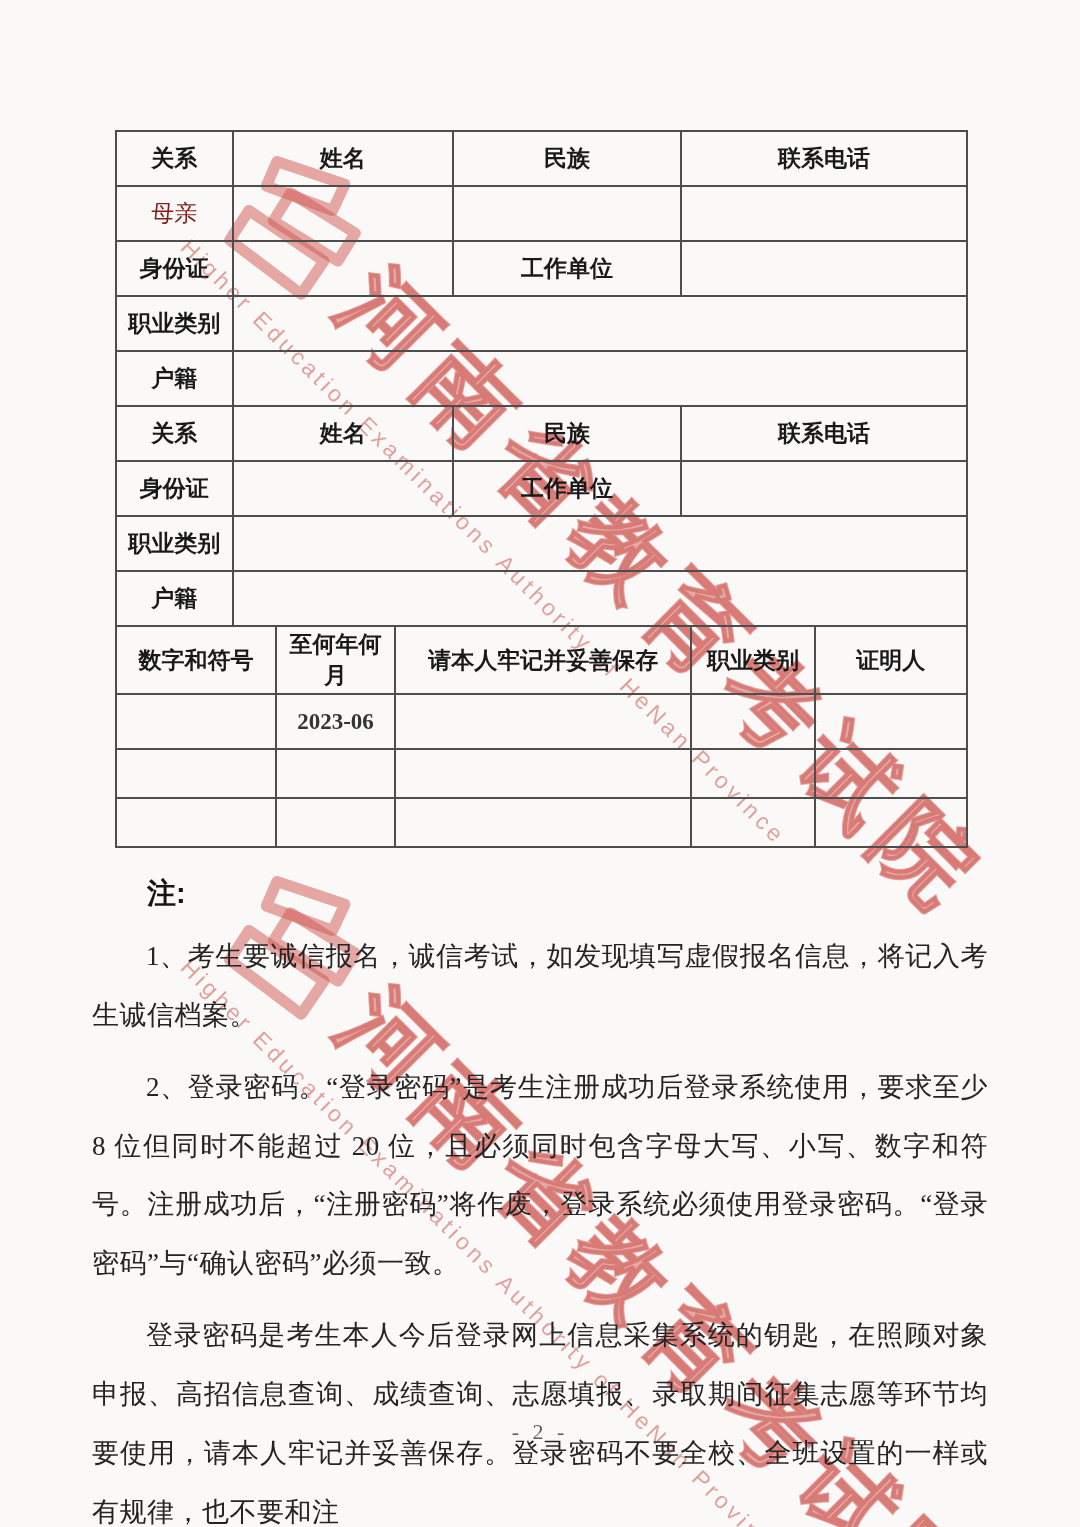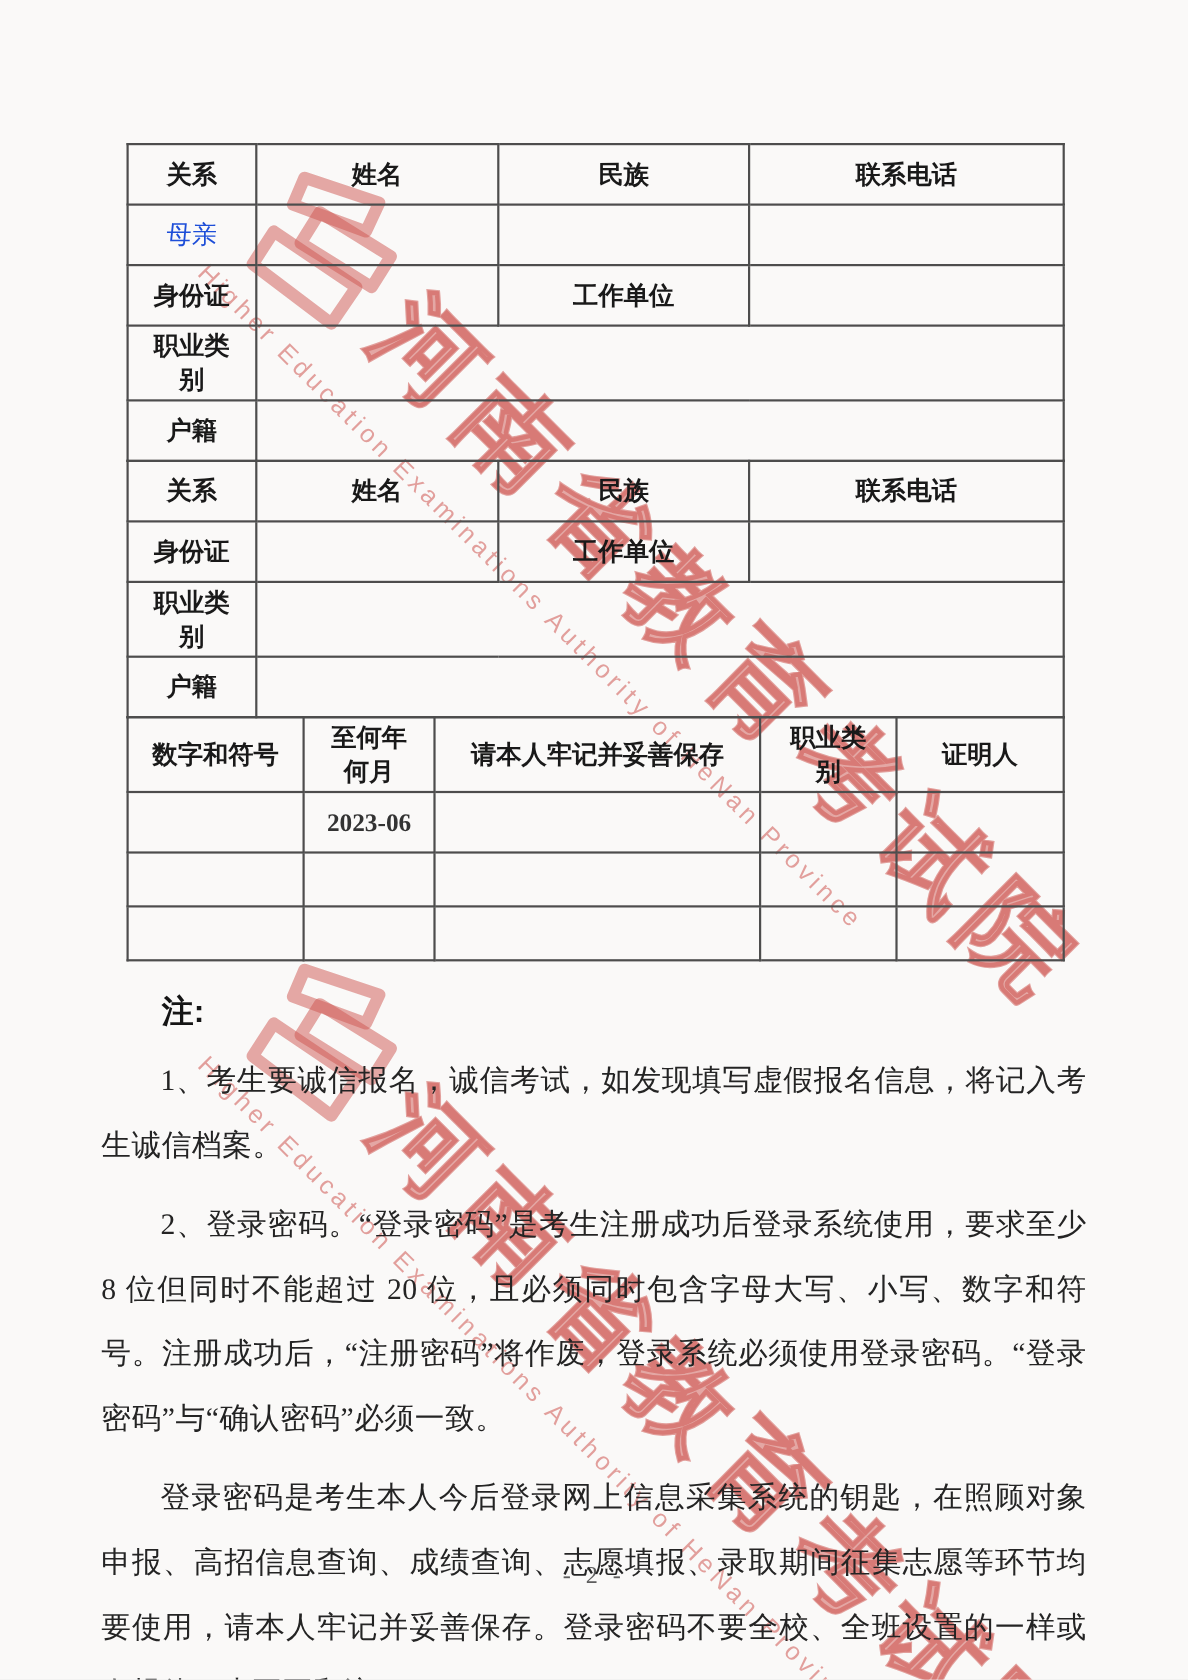--- a/index.html
+++ b/index.html
@@ -47,30 +47,30 @@
   table.grid{
     width:100%;
     border-collapse:collapse;
     table-layout:fixed;
   }
   table.grid + table.grid{margin-top:-2px;}
   table.grid td{
     border:2px solid #4d4d4d;
     text-align:center;
     vertical-align:middle;
-    padding:2px 16px;
+    padding:2px 4px;
     font-size:23px;
     overflow:hidden;
   }
   .t12 td{height:49px;}
   .t3 .hrow td{height:45px;}
   .t3 .r1 td{height:49px;font-weight:bold;}
   .t3 .r2 td,.t3 .r3 td{height:43px;}
   td.lbl{font-weight:700;color:#191919;font-family:"Liberation Sans","DejaVu Sans",sans-serif;}
-  td.rel{color:#1d4ed8;font-size:22px;}
+  td.rel{color:#7f1d1d;font-size:22px;}
   td.val{color:#333;}
   
   .notes{margin:26px 92px 0 92px;}
   .notes-label{
     font-weight:700;
     font-size:29px;
     text-indent:1.9em;
     font-family:"Liberation Sans","DejaVu Sans",sans-serif;
     color:#151515;
   }

